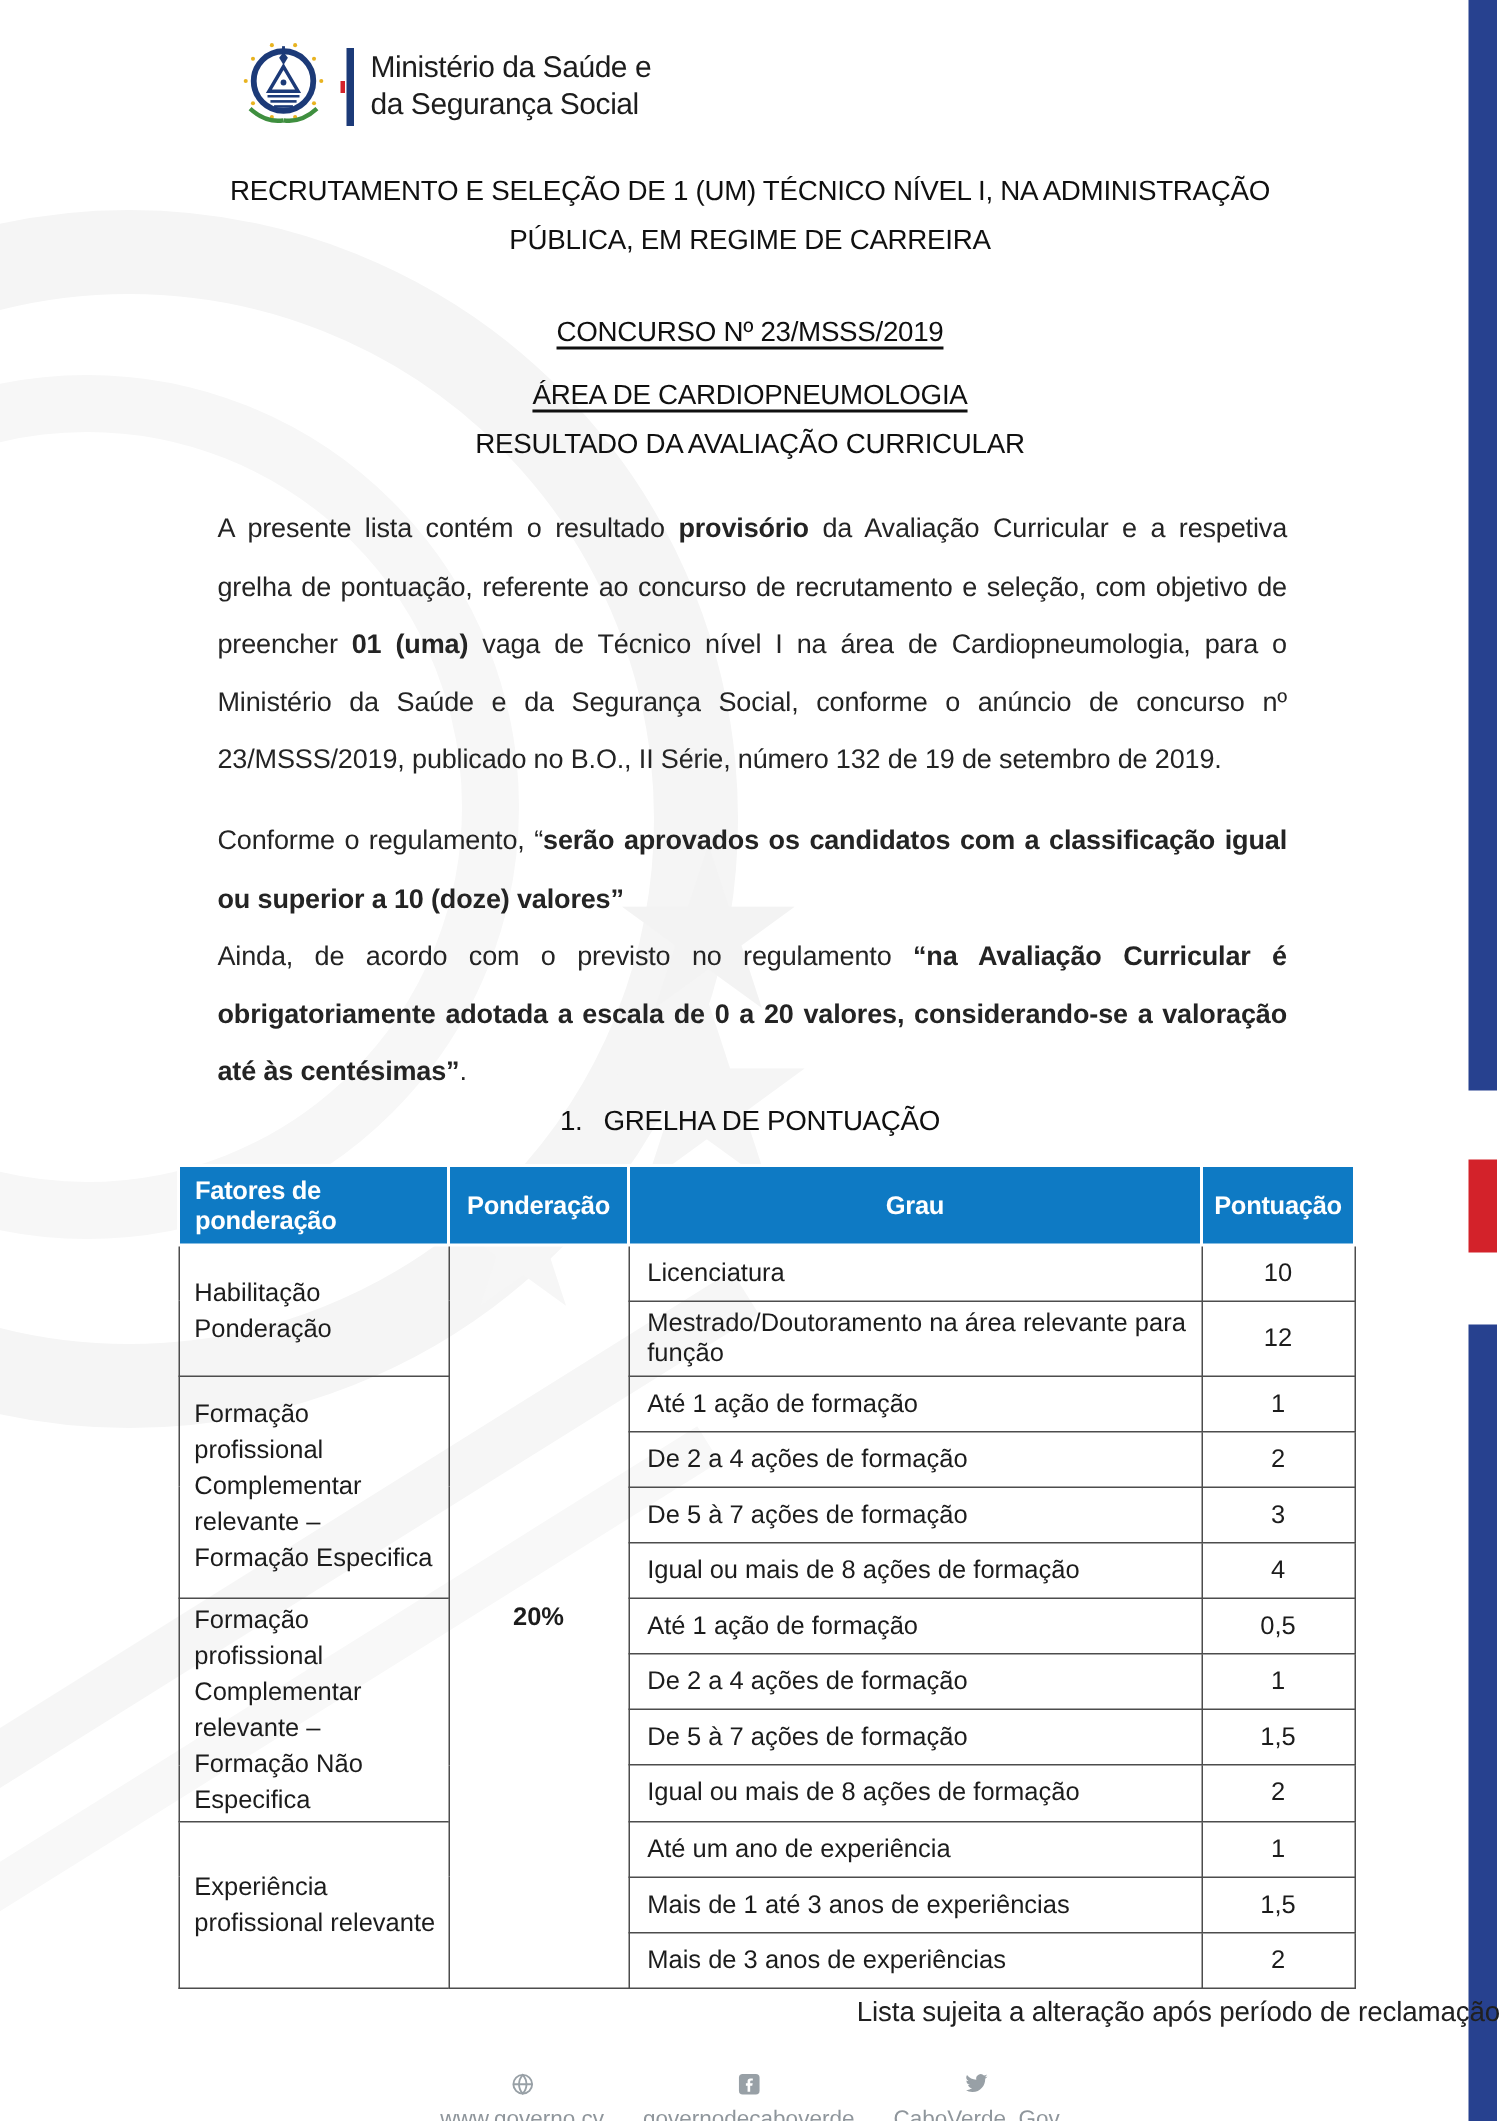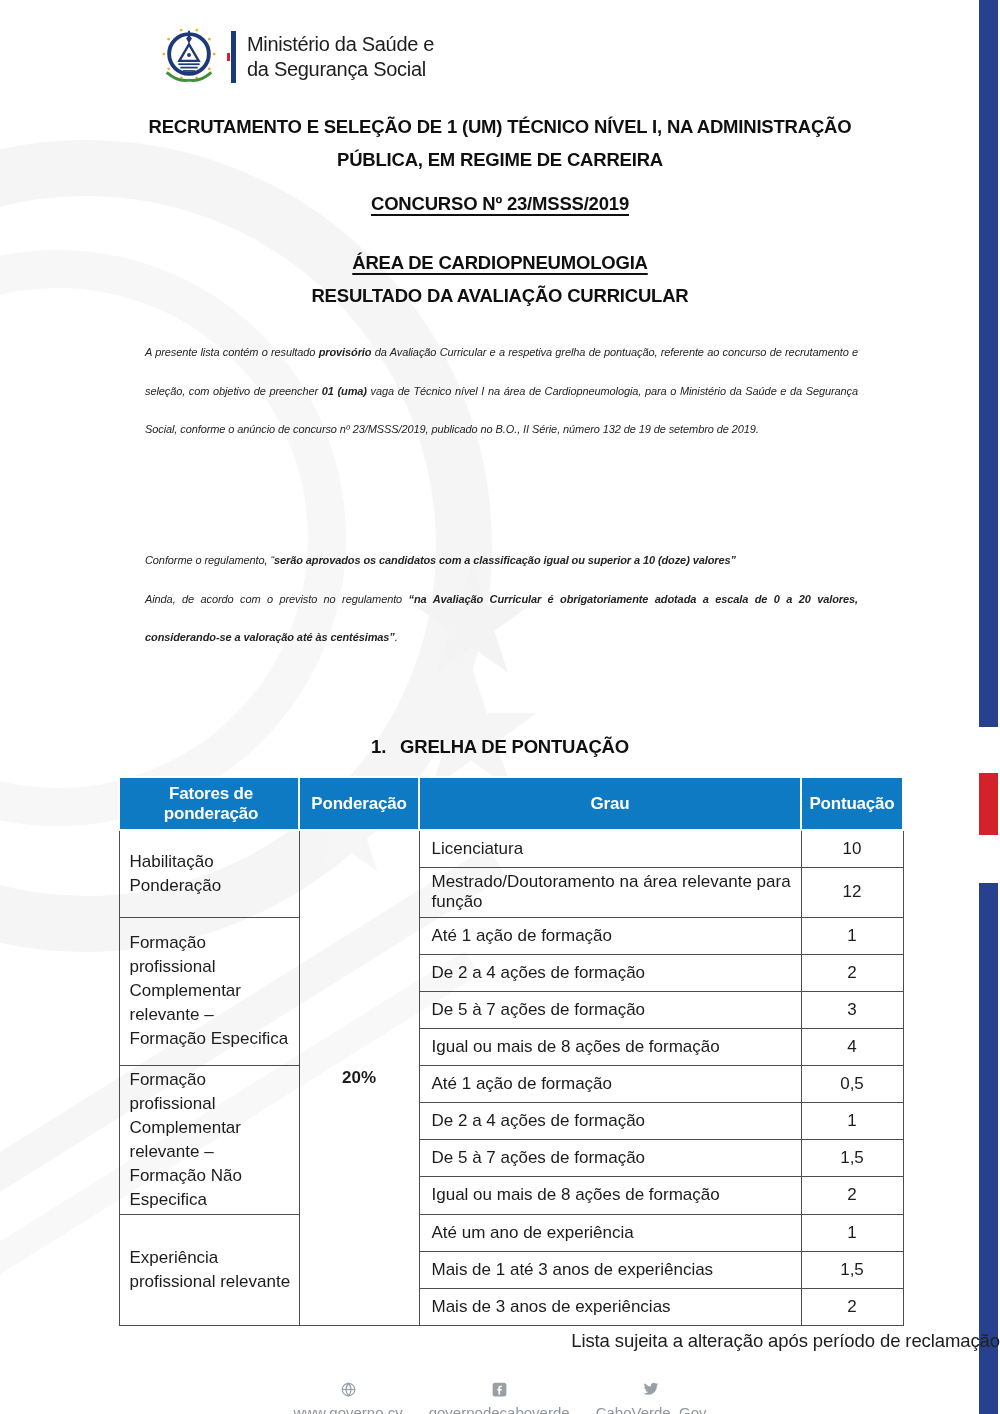--- a/index.html
+++ b/index.html
@@ -20,41 +20,41 @@
   .bar{position:absolute;left:979px;width:19px;z-index:1;}
   .bar-b1{top:0;height:727px;background:#27418f;}
   .bar-red{top:773px;height:62px;background:#d3222a;}
   .bar-b2{top:883px;height:531px;background:#27418f;}
   
   .masthead{position:absolute;top:24px;left:158px;display:flex;align-items:center;gap:11px;z-index:2;}
   .sep{position:relative;width:5px;height:52px;background:#1c3a78;}
   .sep-red{position:absolute;left:-4px;top:22px;width:3px;height:8px;background:#d3222a;}
   .ministry{font-weight:normal;font-size:20px;line-height:25px;letter-spacing:-0.3px;color:#1d1d1d;}
   
-  .center-head{position:absolute;left:140px;width:720px;text-align:center;font-weight:bold;
+  .center-head{position:absolute;left:140px;width:720px;text-align:center;font-weight:normal;
                color:#101010;z-index:2;letter-spacing:-0.2px;}
   .doc-title{top:110px;font-size:18.5px;line-height:33px;}
-  .concurso{top:193px;font-size:18.5px;}
+  .concurso{top:210px;font-size:18.5px;}
   .area{top:252px;font-size:18.5px;}
   .resultado{top:285px;font-size:18.5px;}
   .u{text-decoration:underline;text-decoration-thickness:1.5px;text-underline-offset:4px;}
   .section-head{top:736px;font-size:18.5px;}
   .section-num{margin-right:14px;}
   
-  .body-text{position:absolute;left:145px;width:713px;font-size:11px;line-height:38.5px;
-             text-align:justify;color:#242424;letter-spacing:-0.1px;z-index:2;font-style:italic;}
+  .body-text{position:absolute;left:145px;width:713px;font-size:18px;line-height:38.5px;
+             text-align:justify;color:#242424;letter-spacing:-0.1px;z-index:2;}
   .body-text p{margin:0;}
   .p1{top:333px;}
   .p23{top:541px;}
   
   .grelha{position:absolute;top:776px;left:118px;width:784px;border-collapse:collapse;
           font-size:17px;color:#1c1c1c;z-index:2;table-layout:fixed;}
   .grelha th{background:#0e7ac4;color:#ffffff;font-weight:bold;font-size:17px;
              border:2.5px solid #ffffff;padding:4px 6px;height:43px;text-align:center;letter-spacing:-0.2px;}
-  .grelha th.left{text-align:center;padding-left:10px;}
+  .grelha th.left{text-align:left;padding-left:10px;}
   .grelha td{border:1.5px solid #4d4d4d;padding:2px 8px;vertical-align:middle;background:transparent;}
   .grelha tr{height:37px;}
   .grelha tr.tall{height:50px;}
   td.factor{text-align:left;padding-left:10px;line-height:24px;}
   td.pond{text-align:center;font-weight:bold;margin-top:42px;}
   td.grau{text-align:left;padding-left:12px;}
   td.pont{text-align:center;}
   
   .caption{position:absolute;top:1330px;left:0;width:1000px;text-align:right;font-size:18.5px;
            color:#202020;z-index:2;letter-spacing:-0.1px;}

